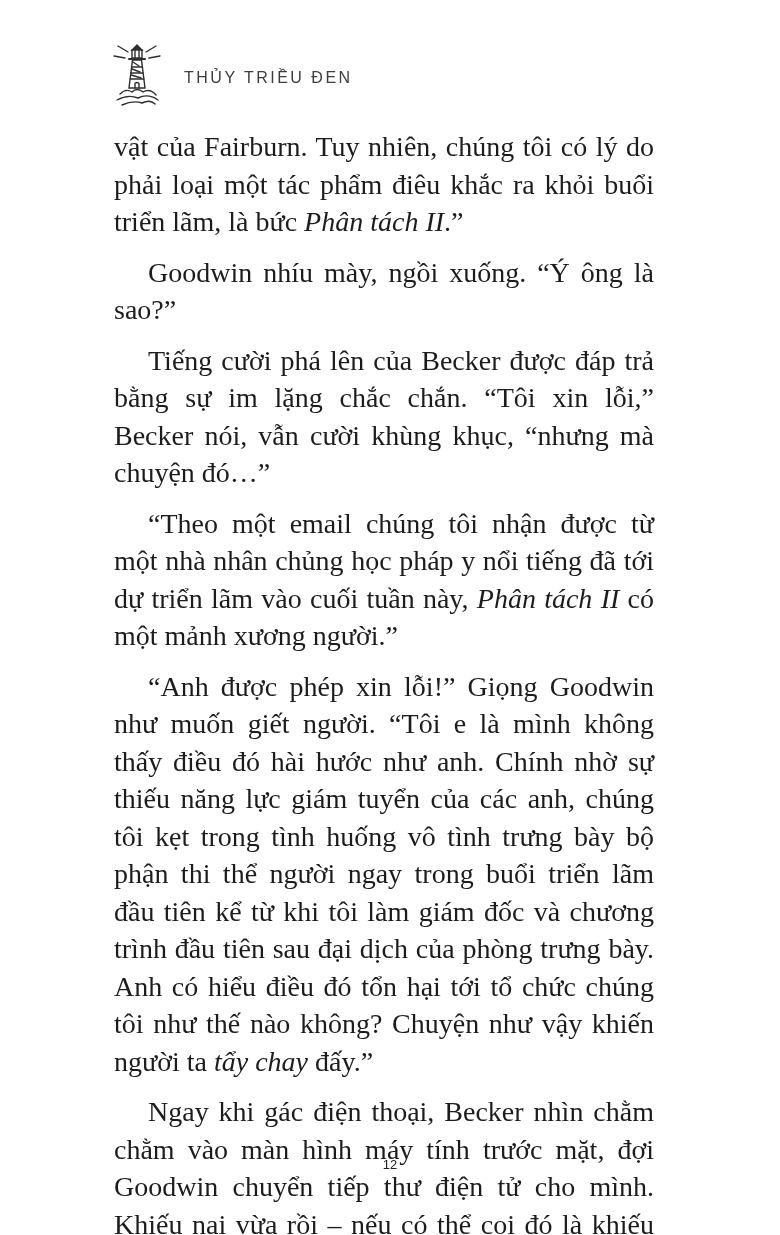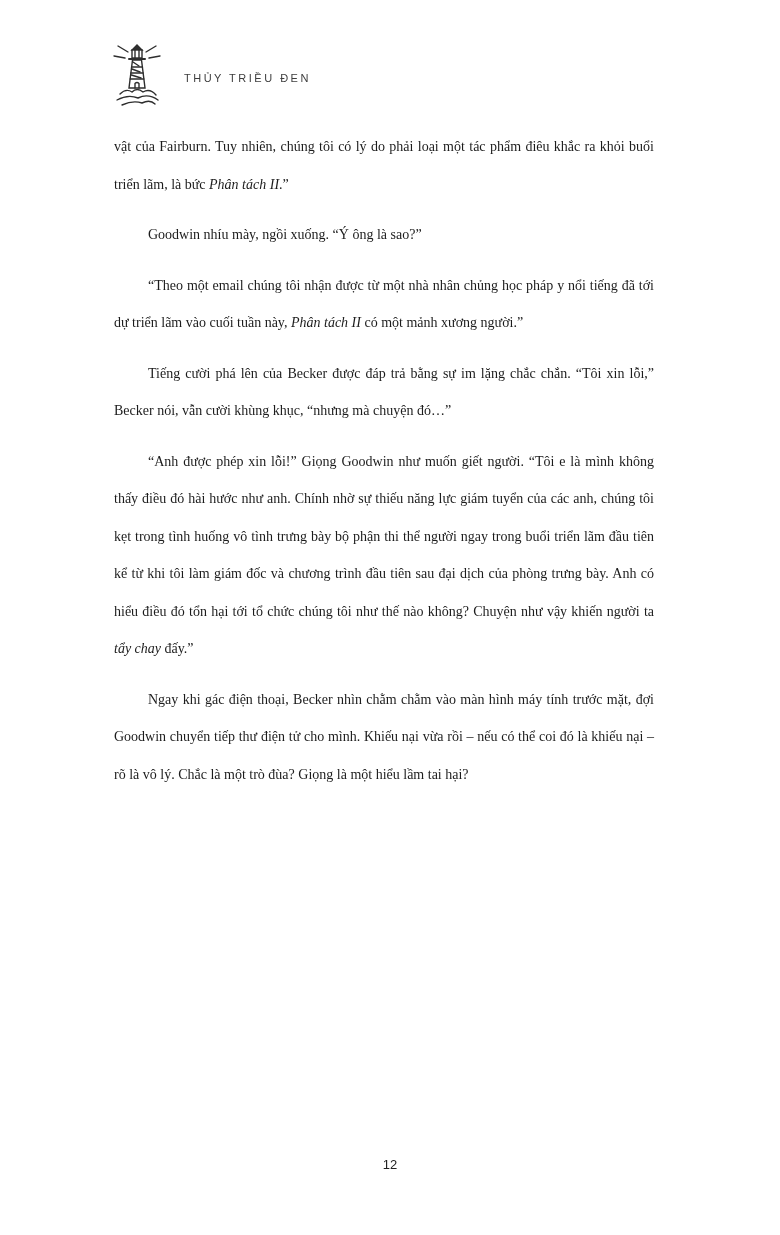--- a/index.html
+++ b/index.html
@@ -24,36 +24,36 @@
     align-items: center;
     gap: 18px;
   }
   .logo {
     width: 58px;
     height: 66px;
     display: block;
   }
   .running-head {
     font-family: "Liberation Sans", sans-serif;
-    font-size: 11px;
+    font-size: 16px;
     letter-spacing: 2.5px;
     color: #3d3d3d;
     font-weight: 500;
     margin-top: 6px;
   }
   .body-text {
     position: absolute;
     top: 128px;
     left: 114px;
     width: 540px;
     text-align: justify;
   }
   .para {
     margin: 0 0 13px 0;
-    font-size: 14px;
+    font-size: 28px;
     line-height: 37.5px;
     color: #1c1c1c;
   }
   .para.indent {
     text-indent: 34px;
   }
   .para em {
     font-style: italic;
   }
   .page-footer {
@@ -105,22 +105,22 @@
       <path d="M12 52 Q18 46 24 50 Q29 45 35 50 Q42 46 48 53"></path>
       <path d="M9 58 Q20 52 30 56 Q40 51 50 58"></path>
       <path d="M14 63 Q25 58 34 61 Q42 57 47 62"></path>
     </svg>
     <div class="running-head">THỦY TRIỀU ĐEN</div>
   </div>
 
   <div class="body-text">
       <p class="para"><span>vật của Fairburn. Tuy nhiên, chúng tôi có lý do phải loại một tác phẩm điêu khắc ra khỏi buổi triển lãm, là bức </span><em>Phân tách II</em><span>.”</span></p>
       <p class="para indent"><span>Goodwin nhíu mày, ngồi xuống. “Ý ông là sao?”</span></p>
+      <p class="para indent"><span>Tiếng cười phá lên của Becker được đáp trả bằng sự im lặng chắc chắn. “Tôi xin lỗi,” Becker nói, vẫn cười khùng khục, “nhưng mà chuyện đó…”</span></p>
       <p class="para indent"><span>“Theo một email chúng tôi nhận được từ một nhà nhân chủng học pháp y nổi tiếng đã tới dự triển lãm vào cuối tuần này, </span><em>Phân tách II</em><span> có một mảnh xương người.”</span></p>
-      <p class="para indent"><span>Tiếng cười phá lên của Becker được đáp trả bằng sự im lặng chắc chắn. “Tôi xin lỗi,” Becker nói, vẫn cười khùng khục, “nhưng mà chuyện đó…”</span></p>
       <p class="para indent"><span>“Anh được phép xin lỗi!” Giọng Goodwin như muốn giết người. “Tôi e là mình không thấy điều đó hài hước như anh. Chính nhờ sự thiếu năng lực giám tuyển của các anh, chúng tôi kẹt trong tình huống vô tình trưng bày bộ phận thi thể người ngay trong buổi triển lãm đầu tiên kể từ khi tôi làm giám đốc và chương trình đầu tiên sau đại dịch của phòng trưng bày. Anh có hiểu điều đó tổn hại tới tổ chức chúng tôi như thế nào không? Chuyện như vậy khiến người ta </span><em>tẩy chay</em><span> đấy.”</span></p>
       <p class="para indent"><span>Ngay khi gác điện thoại, Becker nhìn chằm chằm vào màn hình máy tính trước mặt, đợi Goodwin chuyển tiếp thư điện tử cho mình. Khiếu nại vừa rồi – nếu có thể coi đó là khiếu nại – rõ là vô lý. Chắc là một trò đùa? Giọng là một hiểu lầm tai hại?</span></p>
     </div>
 
   <div class="page-footer">
     <span class="page-number">12</span>
   </div>
 
 </div>
 

